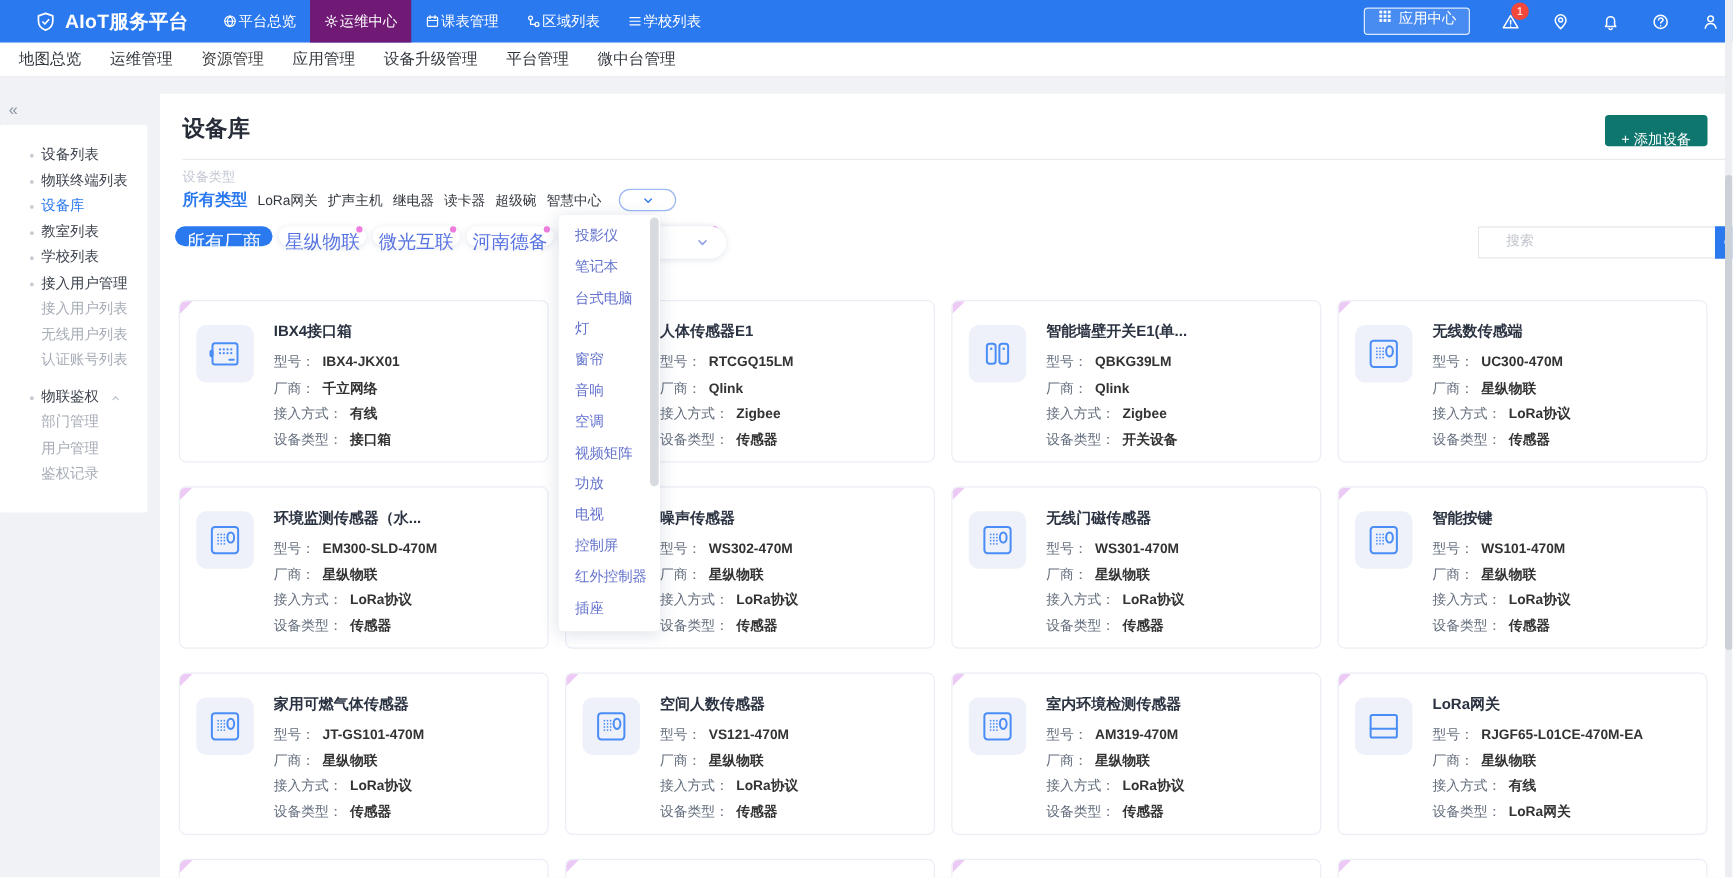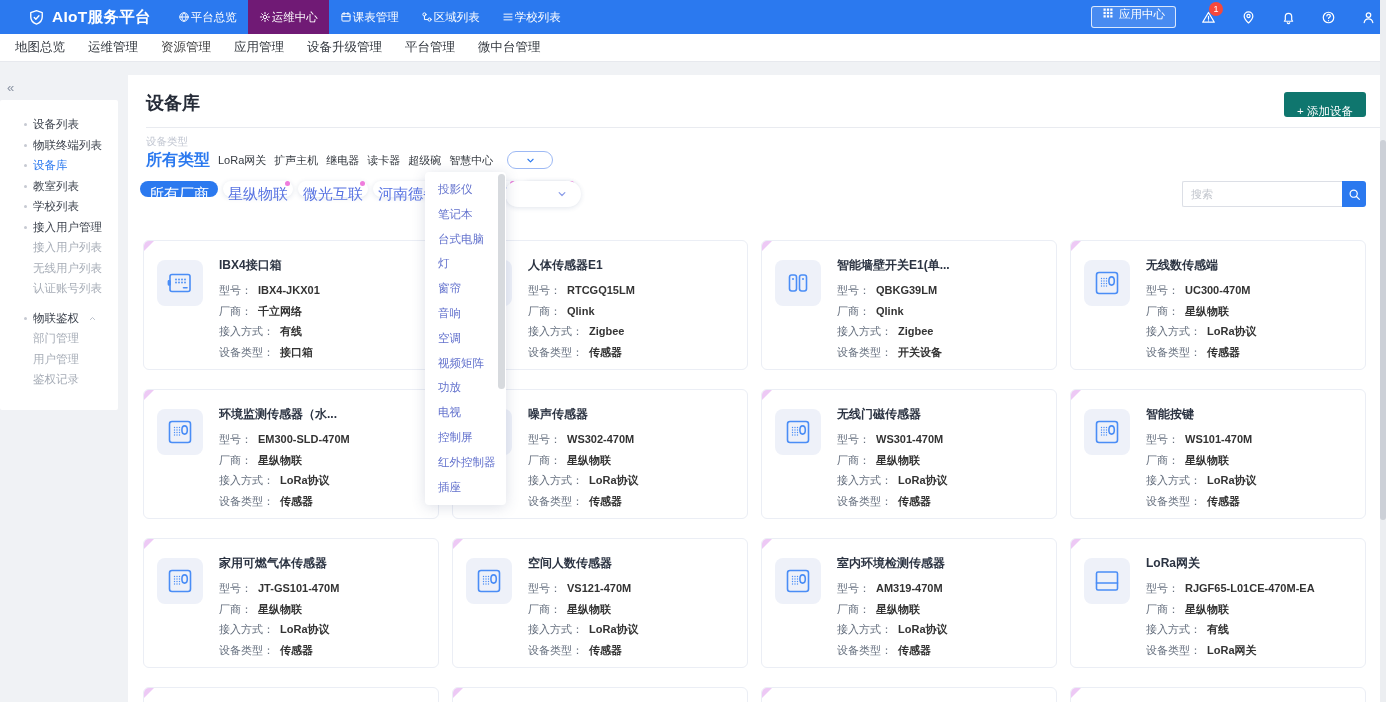--- a/index.html
+++ b/index.html
@@ -42,50 +42,50 @@
   .side-item.gap { margin-top:9px; }
 
   
   .main { position:absolute; left:128px; top:75px; width:1258px; height:627px; background:#fff; }
   .page-title { position:absolute; left:18px; top:16px; font-size:18px; font-weight:700; color:#262c38; }
   .add-btn { position:absolute; right:20px; top:17px; height:25px; padding:12px 13px; background:#0f766e; color:#fff; font-size:11.5px; border:none; border-radius:3px; cursor:pointer; white-space:nowrap;text-align:right; }
   .divider { position:absolute; left:18px; right:0; top:52px; height:1px; background:#e9ebf0; }
   .type-label { position:absolute; left:18px; top:60px; font-size:10.5px; color:#c2c7d2; }
   .type-tabs { position:absolute; left:18px; top:76px; height:18px; display:flex; align-items:center; gap:8px; }
   .type-tab { font-size:11px; color:#33383f; cursor:pointer; white-space:nowrap; }
-  .type-tab.active { color:#2b79ef; font-weight:700; font-size:16px; }
+  .type-tab.active { color:#2b79ef; font-weight:700; font-size:13px; }
   .type-expand { width:46px; height:18px; margin-left:6px; border:1px solid #9db9f4; border-radius:9px; display:flex; align-items:center; justify-content:center; color:#2b79ef; cursor:pointer; }
   .type-expand svg { width:11px; height:11px; display:block; }
 
   .chips { position:absolute; left:12px; top:106px; display:flex; gap:5px; }
   .chip { position:relative; height:16px; line-height:26px; padding:0 5px; min-width:54px; text-align:center; border-radius:13px; background:#fff; box-shadow:0 1px 5px rgba(40,70,120,.14); font-size:15px; color:#5873e2; cursor:pointer; white-space:nowrap; }
   .chip.active { background:#2b79ef; color:#fff; box-shadow:none; padding:0 9px; }
   .chip .vdot { position:absolute; top:0; right:3px; width:5px; height:5px; border-radius:50%; background:#ef7ddd; }
   .vendor-expand { position:absolute; left:377px; top:106px; width:76px; height:26px; border-radius:13px; background:#fff; box-shadow:0 1px 5px rgba(40,70,120,.14); color:#8a9ce8; cursor:pointer; z-index:1; }
   .vendor-expand svg { position:absolute; right:13px; top:7px; width:12px; height:12px; }
 
   .search { position:absolute; left:1054px; top:106px; display:flex; }
-  .search input { width:160px; height:26px; border:1px solid #dcdfe6; border-right:none; border-radius:2px 0 0 2px; padding:0 8px; font-size:11px; color:#333; outline:none; font-family:Liberation Serif, serif; }
+  .search input { width:190px; height:26px; border:1px solid #dcdfe6; border-right:none; border-radius:2px 0 0 2px; padding:0 22px; font-size:11px; color:#333; outline:none; font-family:Liberation Mono, monospace; }
   .search input::placeholder { color:#c0c4cc; }
   .search-btn { width:24px; height:26px; background:#2b79ef; border:none; border-radius:0 3px 3px 0; color:#fff; display:flex; align-items:center; justify-content:center; cursor:pointer; }
   .search-btn svg { width:13px; height:13px; display:block; }
 
   
   .grid { position:absolute; left:15px; top:165px; display:grid; grid-template-columns:repeat(4,296px); grid-auto-rows:130px; gap:19px 13px; }
   .card { position:relative; background:#fff; border:1px solid #ebeef5; border-radius:6px; overflow:hidden; display:flex; padding:15px 14px 0 13px; cursor:pointer; }
   .card::before { content:""; position:absolute; left:0; top:0; width:0; height:0; border-top:10px solid #edc9f5; border-right:10px solid transparent; }
   .card-icon { width:46px; height:46px; border-radius:8px; background:#eef1f9; color:#4a8df6; display:flex; align-items:center; justify-content:center; flex:none; margin-top:4px; }
   .card-icon svg { width:30px; height:30px; display:block; }
   .card-body { margin-left:16px; padding-top:1px; min-width:0; }
   .card-title { font-size:12px; font-weight:700; color:#2b3342; margin-bottom:6px; white-space:nowrap; overflow:hidden; }
   .card-row { font-size:11px; color:#646e7d; line-height:20.5px; white-space:nowrap; }
   .card-row b { color:#333; font-weight:600; margin-left:6px;text-align:center; }
 
   
-  .type-dropdown { position:absolute; left:425px; top:172px; width:81px; height:333px; background:#fff; border-radius:4px; box-shadow:0 2px 14px rgba(60,80,120,.18); z-index:50; padding:5px 0; }
+  .type-dropdown { position:absolute; left:447px; top:172px; width:81px; height:333px; background:#fff; border-radius:4px; box-shadow:0 2px 14px rgba(60,80,120,.18); z-index:50; padding:5px 0; }
   .dd-item { height:24.8px; line-height:24.8px; padding-left:13px; font-size:11.5px; color:#6372cd; cursor:pointer; white-space:nowrap; }
   .dd-scroll { position:absolute; right:1px; top:2px; width:7px; height:215px; background:#d7dade; border-radius:4px; }
 
   
   .page-scrollbar { position:absolute; right:0; top:0; bottom:0; width:6px; background:#eceef1; z-index:70; }
   .page-scrollbar .thumb { position:absolute; top:140px; left:0; width:6px; height:380px; background:#ccd0d7; border-radius:3px; }
 </style>
 </head>
 <body>
 

